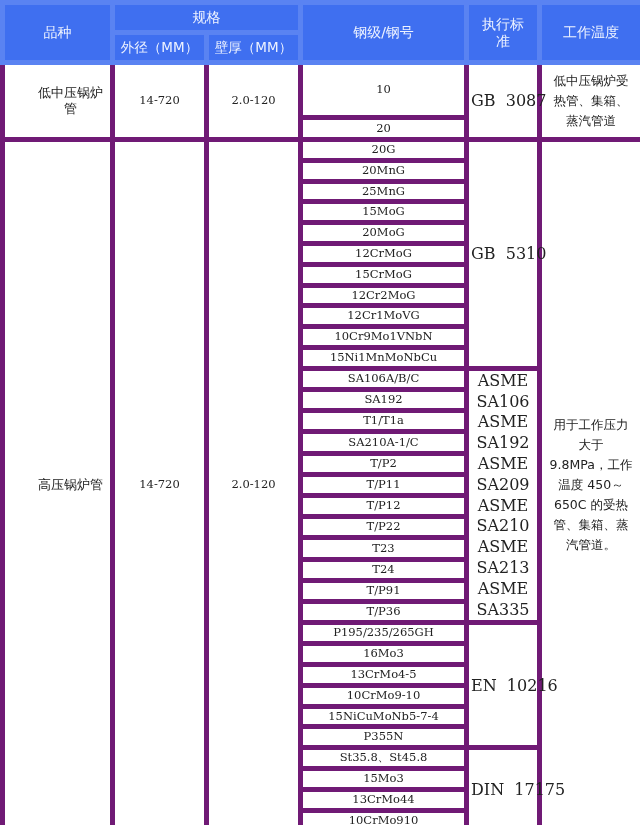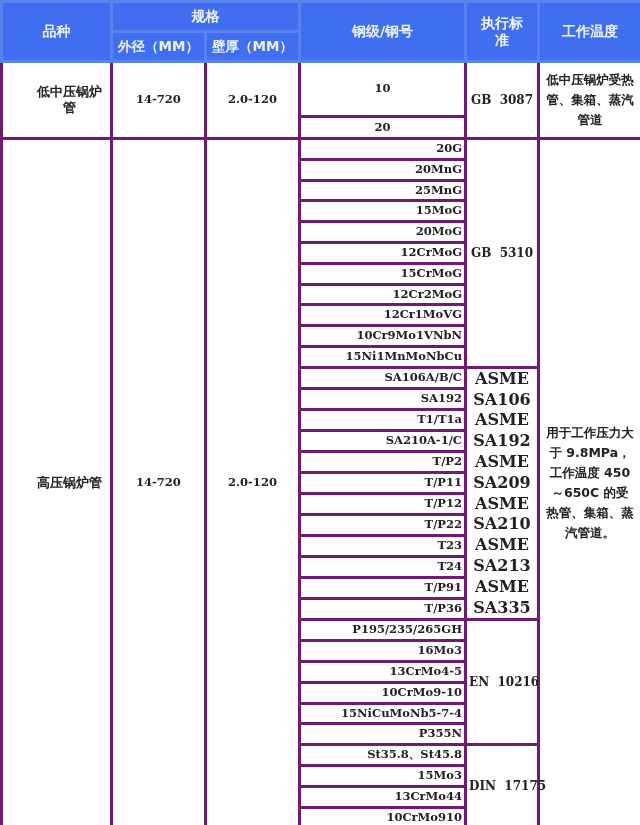--- a/index.html
+++ b/index.html
@@ -3,37 +3,37 @@
   <meta charset="utf-8">
   <style>
     * { box-sizing: border-box; margin: 0; padding: 0; }
     html, body { width: 640px; height: 825px; background: #ffffff; overflow: hidden; }
     body { font-family: "DejaVu Serif", "Liberation Serif", serif; color: #222; }
     table {
       position: absolute; left: 0; top: 0;
       width: 640px; border-collapse: collapse; table-layout: fixed;
     }
     td, th {
-      border: 3px solid #701a75;
+      border: 5px solid #701a75;
       text-align: center; vertical-align: middle;
       font-size: 11.5px; line-height: 1.2;
       padding: 0 2px;
-      font-weight: bold;
+      font-weight: normal;
     }
     th {
       background: #3f6ff0; color: #eef3ff;
       font-family: "DejaVu Sans", "Liberation Sans", sans-serif;
       font-size: 14px; border-color: #5a83f2;
     }
     th.sub { font-size: 13.5px; margin-left: 24px; }
     .cjk { font-family: "DejaVu Sans", "Liberation Sans", sans-serif; font-size: 13px; padding-left: 28px; }
     .usage { font-family: "DejaVu Sans", "Liberation Sans", sans-serif; font-size: 12.5px; line-height: 1.6; padding: 0 6px; }
-    .std { font-size: 12px; }
+    .std { font-size: 16px; }
     .std-multi { font-size: 16px; line-height: 20.8px; }
-    tr.g td.grade { height: 20.8px; text-align: right; }
+    tr.g td.grade { height: 20.8px; }
   </style>
 </head>
 <body>
 
 <table>
   <colgroup>
     <col style="width:110px">
       <col style="width:94px">
       <col style="width:94px">
     <col style="width:166px">

